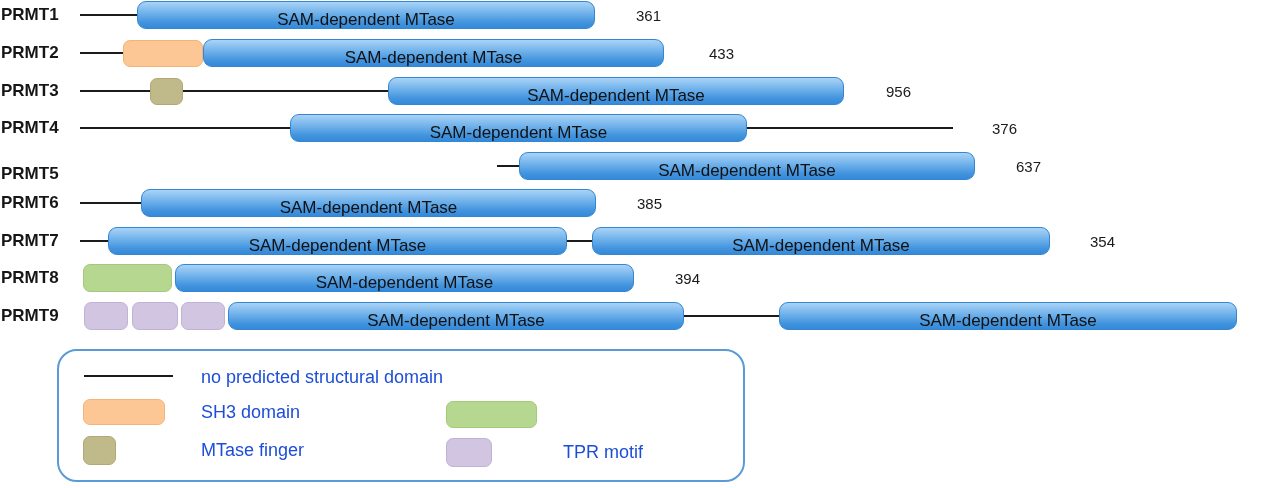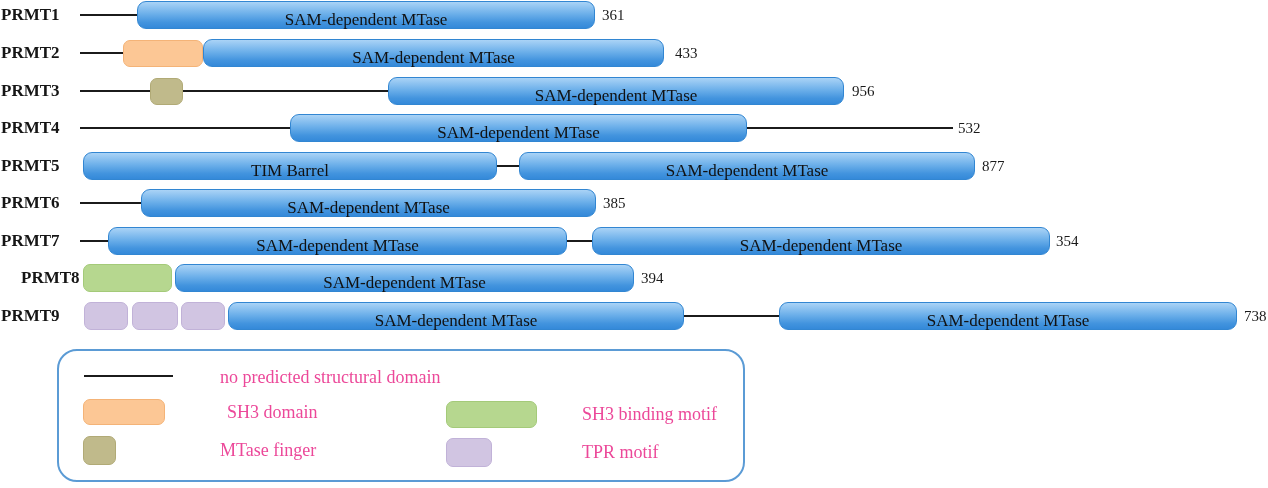--- a/index.html
+++ b/index.html
@@ -1,48 +1,48 @@
 <!DOCTYPE html>
 <html style="--blue-top: #aad3f6; --blue-mid: #6db0ea; --blue-low: #4394de; --blue-bottom: #3489d9; --blue-border: #3286d2; --sh3-domain: #fcc795; --sh3-domain-border: #f4b377; --zinc-finger: #c0ba8b; --zinc-finger-border: #b1aa76; --sh3-binding: #b6d78f; --sh3-binding-border: #a4ca79; --tpr: #d1c5e2; --tpr-border: #c1b2d8; --line: #1b1b1b; --legend-border: #5b9bd5;"><head>
 <meta charset="utf-8">
 <style>
   html,body { margin:0; padding:0; background:#ffffff; }
   #figure-canvas {
     position:relative; width:1268px; height:488px;
-    font-family:Liberation Serif, serif;
+    font-family:Liberation Sans, sans-serif;
     background:#ffffff; overflow:hidden;
   }
   .protein-label {
     position:absolute; left:1px; transform:translateY(-50%);
     font-size:17px; font-weight:bold; color:#161616; white-space:nowrap;
   }
   .seg-line { position:absolute; height:2px; background:var(--line,#1b1b1b); }
   .seg-blue {
     position:absolute; height:28px; border-radius:9px;
     border:1px solid var(--blue-border,#3286d2);
     background:linear-gradient(180deg, var(--blue-top,#aad3f6) 0%, var(--blue-mid,#6db0ea) 45%, var(--blue-low,#4394de) 78%, var(--blue-bottom,#3489d9) 100%);
     display:flex; align-items:center; justify-content:center;
     box-sizing:border-box;
   }
   .seg-blue .bar-text {
     font-size:17px; color:#111111; white-space:nowrap; line-height:1;margin-top:9px;
   }
   .seg-box { position:absolute; height:27px; border-radius:7px; border:1px solid transparent; box-sizing:border-box; }
   .protein-length {
     position:absolute; transform:translateY(-50%);
-    font-size:15px; color:#1a1a1a; white-space:nowrap;
+    font-size:15px; color:#1a1a1a; white-space:nowrap;margin-left:34px;
   }
   #legend-box {
     position:absolute; box-sizing:border-box;
     border:2px solid var(--legend-border,#5b9bd5); border-radius:20px;
     background:#ffffff;
   }
   .legend-label {
     position:absolute; transform:translateY(-50%);
-    font-size:18px; color:#ec4899; white-space:nowrap;margin-left:19px;
+    font-size:18px; color:#1d4ed8; white-space:nowrap;
   }
   .legend-swatch { position:absolute; border-radius:7px; box-sizing:border-box; }
 </style>
 </head>
 <body>
 
 <div id="figure-canvas">
   <div id="legend-box" style="left: 57px; top: 349px; width: 688px; height: 133px;"></div>
 <div class="protein-label" style="top: 15px;">PRMT1</div>
     <div class="seg-line" style="left: 80px; top: 14px; width: 57px;"></div>
@@ -64,67 +64,63 @@
     <div class="seg-blue" style="left: 388px; top: 77px; width: 456px;">
       <span class="bar-text">SAM-dependent MTase</span>
     </div>
     <div class="protein-length" style="left: 852px; top: 91px;">956</div>
     <div class="protein-label" style="top: 128px;">PRMT4</div>
     <div class="seg-line" style="left: 80px; top: 127px; width: 210px;"></div>
     <div class="seg-blue" style="left: 290px; top: 114px; width: 457px;">
       <span class="bar-text">SAM-dependent MTase</span>
     </div>
     <div class="seg-line" style="left: 747px; top: 127px; width: 206px;"></div>
-    <div class="protein-length" style="left: 958px; top: 128px;">532</div>
-    <div class="protein-label" style="top: 166px;">PRMT5</div>
-    <div class="seg-blue" style="left: 83px; top: 152px; width: 414px;">
-      <span class="bar-text">TIM Barrel</span>
-    </div>
+    <div class="protein-length" style="left: 958px; top: 128px;">376</div>
+    <div class="protein-label" style="top: 174px;">PRMT5</div>
     <div class="seg-line" style="left: 497px; top: 165px; width: 22px;"></div>
     <div class="seg-blue" style="left: 519px; top: 152px; width: 456px;">
       <span class="bar-text">SAM-dependent MTase</span>
     </div>
-    <div class="protein-length" style="left: 982px; top: 166px;">877</div>
+    <div class="protein-length" style="left: 982px; top: 166px;">637</div>
     <div class="protein-label" style="top: 203px;">PRMT6</div>
     <div class="seg-line" style="left: 80px; top: 202px; width: 61px;"></div>
     <div class="seg-blue" style="left: 141px; top: 189px; width: 455px;">
       <span class="bar-text">SAM-dependent MTase</span>
     </div>
     <div class="protein-length" style="left: 603px; top: 203px;">385</div>
     <div class="protein-label" style="top: 241px;">PRMT7</div>
     <div class="seg-line" style="left: 80px; top: 240px; width: 28px;"></div>
     <div class="seg-blue" style="left: 108px; top: 227px; width: 459px;">
       <span class="bar-text">SAM-dependent MTase</span>
     </div>
     <div class="seg-line" style="left: 567px; top: 240px; width: 25px;"></div>
     <div class="seg-blue" style="left: 592px; top: 227px; width: 458px;">
       <span class="bar-text">SAM-dependent MTase</span>
     </div>
     <div class="protein-length" style="left: 1056px; top: 241px;">354</div>
-    <div class="protein-label" style="top: 278px; padding-left: 20px;">PRMT8</div>
+    <div class="protein-label" style="top: 278px;">PRMT8</div>
     <div class="seg-box" style="left: 83px; top: 264px; width: 89px; height: 28px; background: rgb(182, 215, 143); border-color: rgb(164, 202, 121);"></div>
     <div class="seg-blue" style="left: 175px; top: 264px; width: 459px;">
       <span class="bar-text">SAM-dependent MTase</span>
     </div>
     <div class="protein-length" style="left: 641px; top: 278px;">394</div>
     <div class="protein-label" style="top: 316px;">PRMT9</div>
     <div class="seg-box" style="left: 84px; top: 302px; width: 44px; height: 28px; background: rgb(209, 197, 226); border-color: rgb(193, 178, 216);"></div>
     <div class="seg-box" style="left: 132px; top: 302px; width: 46px; height: 28px; background: rgb(209, 197, 226); border-color: rgb(193, 178, 216);"></div>
     <div class="seg-box" style="left: 181px; top: 302px; width: 44px; height: 28px; background: rgb(209, 197, 226); border-color: rgb(193, 178, 216);"></div>
     <div class="seg-blue" style="left: 228px; top: 302px; width: 456px;">
       <span class="bar-text">SAM-dependent MTase</span>
     </div>
     <div class="seg-line" style="left: 684px; top: 315px; width: 95px;"></div>
     <div class="seg-blue" style="left: 779px; top: 302px; width: 458px;">
       <span class="bar-text">SAM-dependent MTase</span>
     </div>
     <div class="protein-length" style="left: 1244px; top: 316px;">738</div>
     <div class="seg-line" style="left: 84px; top: 375px; width: 89px;"></div>
     <div class="legend-label" style="left: 201px; top: 377px;">no predicted structural domain</div>
     <div class="legend-swatch" style="left: 83px; top: 399px; width: 82px; height: 26px; background: rgb(252, 199, 149); border: 1px solid rgb(244, 179, 119);"></div>
-    <div class="legend-label" style="left: 208px; top: 412px;">SH3 domain</div>
+    <div class="legend-label" style="left: 201px; top: 412px;">SH3 domain</div>
     <div class="legend-swatch" style="left: 83px; top: 435.5px; width: 33px; height: 29px; background: rgb(192, 186, 139); border: 1px solid rgb(177, 170, 118);"></div>
     <div class="legend-label" style="left: 201px; top: 450px;">MTase finger</div>
     <div class="legend-swatch" style="left: 446px; top: 400.5px; width: 91px; height: 27px; background: rgb(182, 215, 143); border: 1px solid rgb(164, 202, 121);"></div>
-    <div class="legend-label" style="left: 563px; top: 414px;">SH3 binding motif</div>
     <div class="legend-swatch" style="left: 446px; top: 437.5px; width: 46px; height: 29px; background: rgb(209, 197, 226); border: 1px solid rgb(193, 178, 216);"></div>
     <div class="legend-label" style="left: 563px; top: 452px;">TPR motif</div>
   </div>
 
 </body></html>

